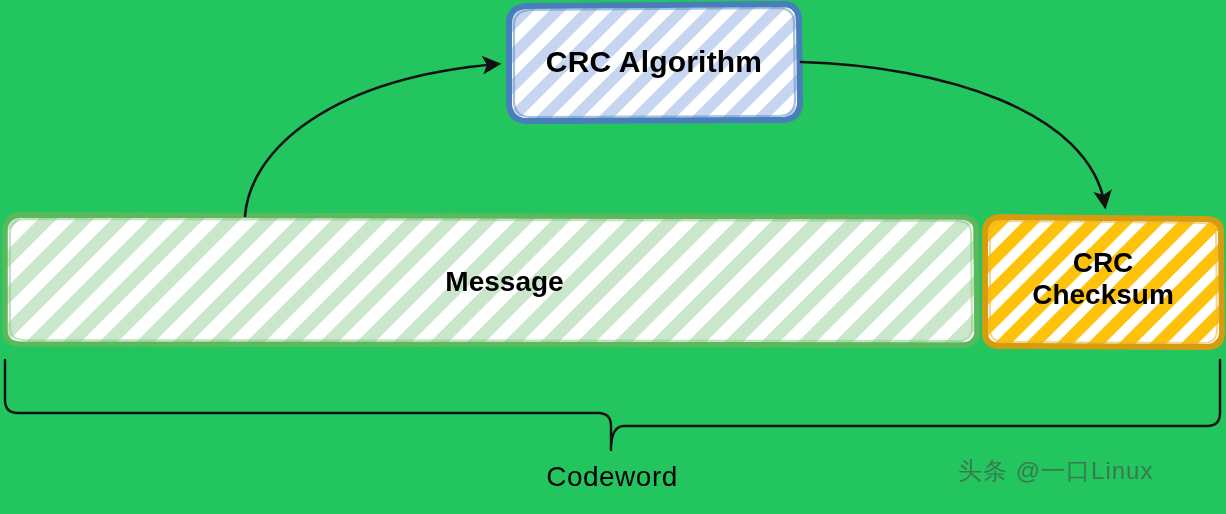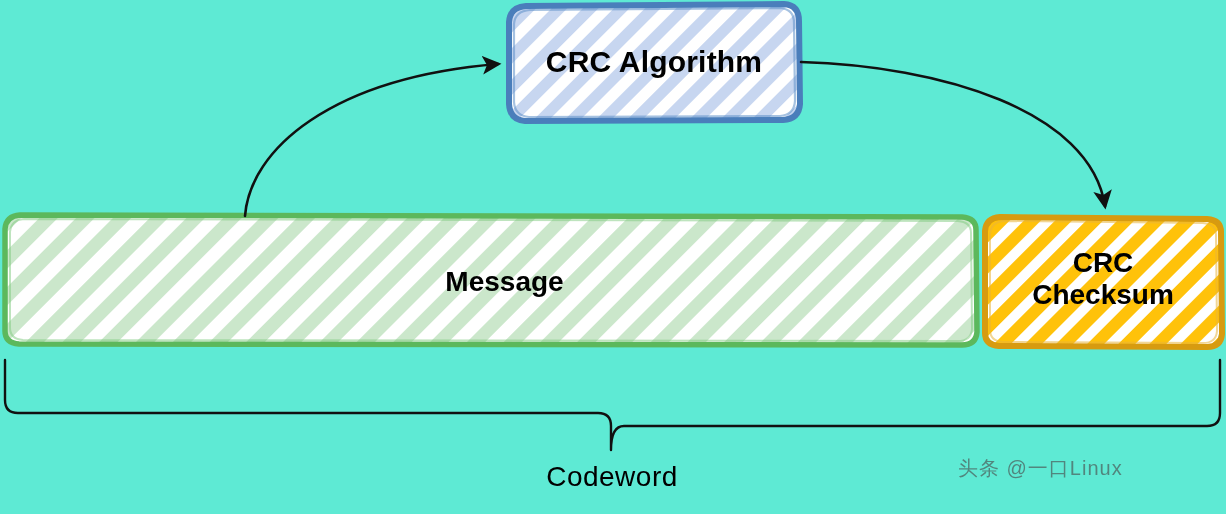--- a/index.html
+++ b/index.html
@@ -7,21 +7,21 @@
     padding: 0;
     background: #ffffff;
   }
   body {
     font-family: "Liberation Sans", sans-serif;
   }
   #canvas {
     position: relative;
     width: 1226px;
     height: 514px;
-    background: #5eead4;
+    background: #22c55e;
     overflow: hidden;
   }
   #vector-layer {
     position: absolute;
     left: 0;
     top: 0;
     width: 1226px;
     height: 514px;
   }
   .node-label {
@@ -58,21 +58,21 @@
     top: 461px;
     width: 400px;
     font-size: 28px;
     font-weight: normal;
     letter-spacing: 0.5px;
   }
   #watermark {
     position: absolute;
     left: 958px;
     top: 455px;
-    font-size: 20px;
+    font-size: 24px;
     color: #4a4a4a;
     opacity: 0.62;
     letter-spacing: 1px;
     font-weight: normal;
     user-select: none;
     pointer-events: none;
   }
 </style>
 </head>
 <body>

